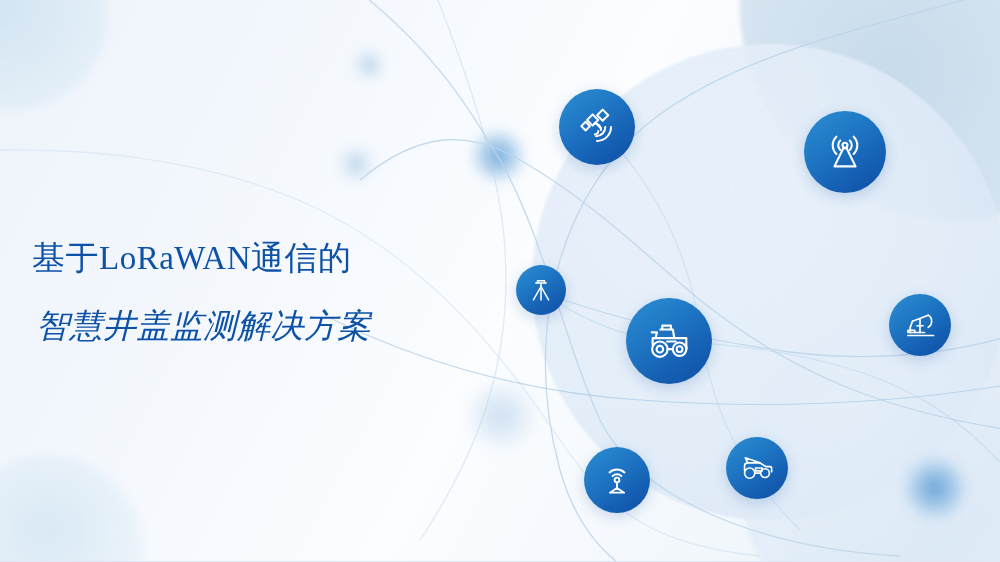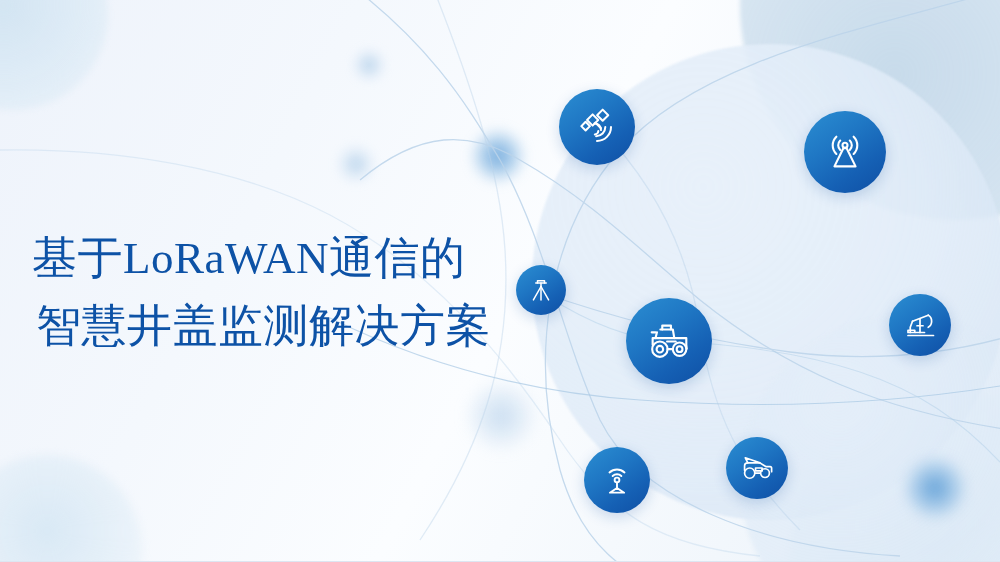--- a/index.html
+++ b/index.html
@@ -103,28 +103,28 @@
 
   
   .title-block {
     position: absolute;
     left: 32px;
     top: 224px;
     z-index: 6;
   }
   .title-line {
     font-family: "Liberation Serif", serif;
-    font-size: 45px;
+    font-size: 33px;
     line-height: 68px;
     letter-spacing: .5px;
     color: #0d52a6;
     white-space: nowrap;
     font-weight: 400;
   }
-  .title-line-2 { padding-left: 4px; }
+  .title-line-2 { padding-left: 4px; font-style: italic; }
 
   
   .node {
     position: absolute;
     border-radius: 50%;
     background: linear-gradient(145deg, #2b8ed2 0%, #1f77c4 38%, #1560b4 70%, #0f4fa4 100%);
     box-shadow: 0 4px 14px rgba(20,80,160,.20);
     display: flex;
     align-items: center;
     justify-content: center;

